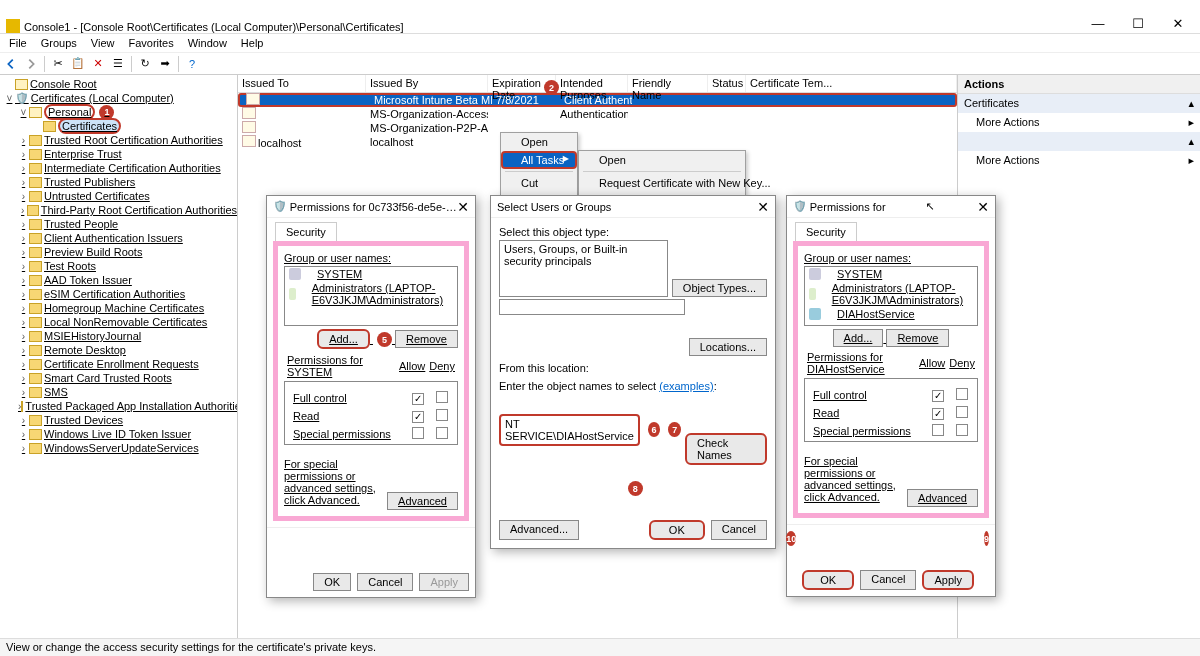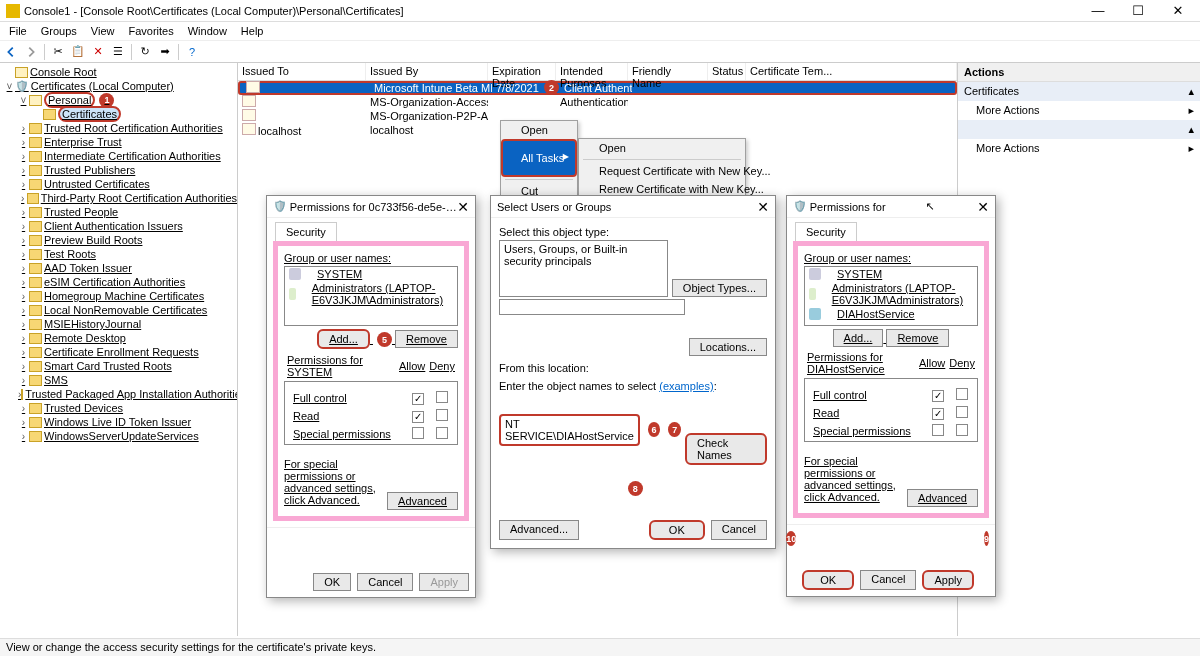--- a/index.html
+++ b/index.html
@@ -1,19 +1,19 @@
 <!DOCTYPE html>
 <html><head>
 <meta charset="utf-8">
 <style>
 * { box-sizing: border-box; font-family: "Segoe UI", Tahoma, sans-serif; }
 html, body { margin: 0; padding: 0; width: 1200px; height: 656px; background: #fff; font-size: 11px; color: #000; overflow: hidden; position: relative; }
 
 
-.titlebar { height: 22px; display: flex; align-items: center; padding: 0 2px; border-bottom: 1px solid #ddd; }
+.titlebar { height: 34px; display: flex; align-items: flex-end; padding: 0 2px; border-bottom: 1px solid #ddd; }
 .tb-icon { width: 14px; height: 14px; background: #e6b800; margin: 0 4px; }
 .tb-title { flex: 1; font-size: 11px; }
 .tb-btns { display: flex; gap: 0; }
 .tb-btn { width: 40px; height: 20px; display: flex; align-items: center; justify-content: center; font-size: 13px; }
 
 
 .menubar { height: 19px; display: flex; align-items: center; padding: 0 2px; border-bottom: 1px solid #eee; }
 .menubar span { padding: 2px 7px; }
 
 
@@ -36,21 +36,21 @@
 .listhdr { display: flex; height: 18px; border-bottom: 1px solid #ddd; background: #fff; }
 .listhdr div { padding: 2px 4px; border-right: 1px solid #eee; font-size: 11px; }
 .listrow { display: flex; height: 14px; align-items: center; }
 .listrow.sel { background: #0a63c2; color: #fff; border: 2px solid #c0392b; border-radius: 3px; }
 .listrow div { padding: 0 4px; overflow: hidden; white-space: nowrap; }
 .cert-ico { width: 14px; height: 12px; background: #fffbe6; border: 1px solid #caa; display: inline-block; margin-right: 2px; }
 
 
 .ctx { position: absolute; background: #f0f0f0; border: 1px solid #a0a0a0; box-shadow: 2px 2px 4px rgba(0,0,0,.2); z-index: 10; }
 .ctx-item { padding: 3px 20px 3px 20px; position: relative; white-space: nowrap; }
-.ctx-item.hi { background: #0a63c2; color: #fff; border: 2px solid #c0392b; border-radius: 4px; padding: 11px 18px; }
+.ctx-item.hi { background: #0a63c2; color: #fff; border: 2px solid #c0392b; border-radius: 4px; padding: 1px 18px; }
 .ctx-item.arrow::after { content: "▶"; position: absolute; right: 6px; font-size: 8px; }
 .ctx-sep { height: 1px; background: #ccc; margin: 2px 4px; }
 
 
 .actions { width: 242px; }
 .actions-hdr { background: #f0f0f0; padding: 3px 6px; font-weight: bold; border-bottom: 1px solid #ddd; }
 .actions-sec { background: #e8eef7; padding: 3px 6px; display: flex; justify-content: space-between; }
 .actions-item { padding: 3px 6px 3px 18px; display: flex; justify-content: space-between; }
 
 

